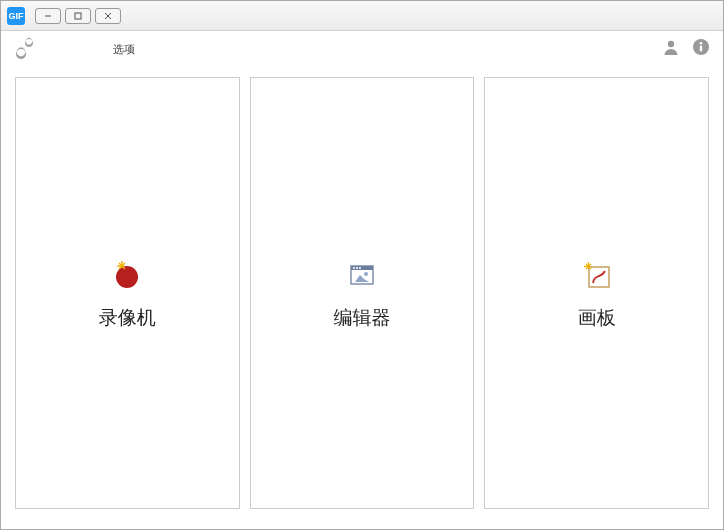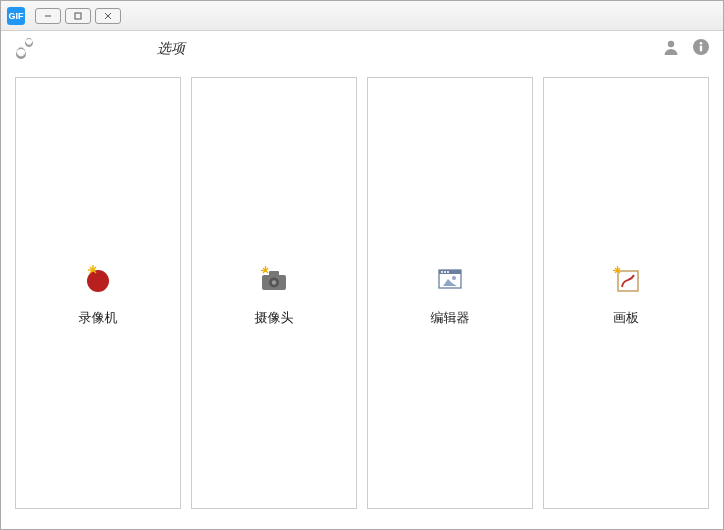--- a/index.html
+++ b/index.html
@@ -6,27 +6,27 @@
     body { font-family: "Microsoft YaHei", sans-serif; background: #fff; }
     .window { width: 724px; height: 530px; border: 1px solid #aaa; background: #fff; display: flex; flex-direction: column; }
     .titlebar { height: 30px; background: linear-gradient(#f8f8f8, #ececec); border-bottom: 1px solid #d0d0d0; display: flex; align-items: center; padding: 0 6px; }
     .titlebar-icon { width: 18px; height: 18px; background: #2196f3; border-radius: 3px; display: flex; align-items: center; justify-content: center; color: #fff; font-size: 9px; font-weight: bold; margin-right: 10px; }
     .titlebar-text { font-size: 12px; color: #333; flex: 1; }
     .win-controls { display: flex; gap: 4px; }
     .win-btn { width: 26px; height: 16px; border: 1px solid #999; border-radius: 3px; background: #f5f5f5; display: flex; align-items: center; justify-content: center; cursor: pointer; }
     .win-btn svg { width: 10px; height: 10px; }
     .toolbar { height: 36px; display: flex; align-items: center; padding: 0 12px; }
     .settings-btn { cursor: pointer; color: #888; }
-    .options-label { font-size: 14px; color: #333; margin-left: 120px; font-style: italic; }
+    .options-label { font-size: 11px; color: #333; margin-left: 76px; }
     .toolbar-spacer { flex: 1; }
     .user-btn, .info-btn { cursor: pointer; color: #888; margin-left: 10px; }
     .content { flex: 1; display: flex; gap: 10px; padding: 10px 14px 20px 14px; }
     .card { flex: 1; border: 1px solid #ccc; background: #fff; display: flex; flex-direction: column; align-items: center; justify-content: center; cursor: pointer; }
     .card-icon { width: 40px; height: 40px; margin-bottom: 10px; display: flex; align-items: center; justify-content: center; }
-    .card-label { font-size: 13px; color: #222; }
+    .card-label { font-size: 19px; color: #222; }
   </style>
 </head>
 <body>
 
 <div class="window">
   <div class="titlebar">
     <div class="titlebar-icon">GIF</div>
     <div class="win-controls">
       <div class="win-btn">
         <svg viewBox="0 0 10 10">
@@ -84,37 +84,20 @@
             <line x1="0" y1="0" x2="6" y2="6" stroke="#f0b000" stroke-width="1.4"></line>
             <line x1="3" y1="-2" x2="3" y2="5" stroke="#f0b000" stroke-width="1.4"></line>
             <line x1="-2" y1="3" x2="5" y2="3" stroke="#f0b000" stroke-width="1.4"></line>
             <line x1="6" y1="0" x2="0" y2="6" stroke="#f0b000" stroke-width="1.4"></line>
           </g>
         </svg>
       </div>
       <div class="card-label">录像机</div>
     </div>
 
-    <div class="card">
-      <div class="card-icon">
-        <svg width="36" height="36" viewBox="0 0 36 36">
-          <rect x="6" y="14" width="24" height="15" rx="2" fill="#777"></rect>
-          <rect x="13" y="10" width="10" height="5" rx="1" fill="#777"></rect>
-          <circle cx="18" cy="21.5" r="5" fill="#555"></circle>
-          <circle cx="18" cy="21.5" r="2.2" fill="#999"></circle>
-          <g transform="translate(7,7)">
-            <line x1="0" y1="0" x2="5" y2="5" stroke="#f0b000" stroke-width="1.3"></line>
-            <line x1="2.5" y1="-2" x2="2.5" y2="4" stroke="#f0b000" stroke-width="1.3"></line>
-            <line x1="-2" y1="2.5" x2="4" y2="2.5" stroke="#f0b000" stroke-width="1.3"></line>
-            <line x1="5" y1="0" x2="0" y2="5" stroke="#f0b000" stroke-width="1.3"></line>
-          </g>
-        </svg>
-      </div>
-      <div class="card-label">摄像头</div>
-    </div>
 
     <div class="card">
       <div class="card-icon">
         <svg width="36" height="36" viewBox="0 0 36 36">
           <rect x="7" y="9" width="22" height="18" fill="#fff" stroke="#6a7fa0" stroke-width="1.3"></rect>
           <rect x="7" y="9" width="22" height="4" fill="#6a7fa0"></rect>
           <rect x="9" y="10.2" width="2" height="1.6" fill="#fff"></rect>
           <rect x="12" y="10.2" width="2" height="1.6" fill="#fff"></rect>
           <rect x="15" y="10.2" width="2" height="1.6" fill="#fff"></rect>
           <polygon points="11,25 16,18 20,22 25,25" fill="#8fa6c8"></polygon>

